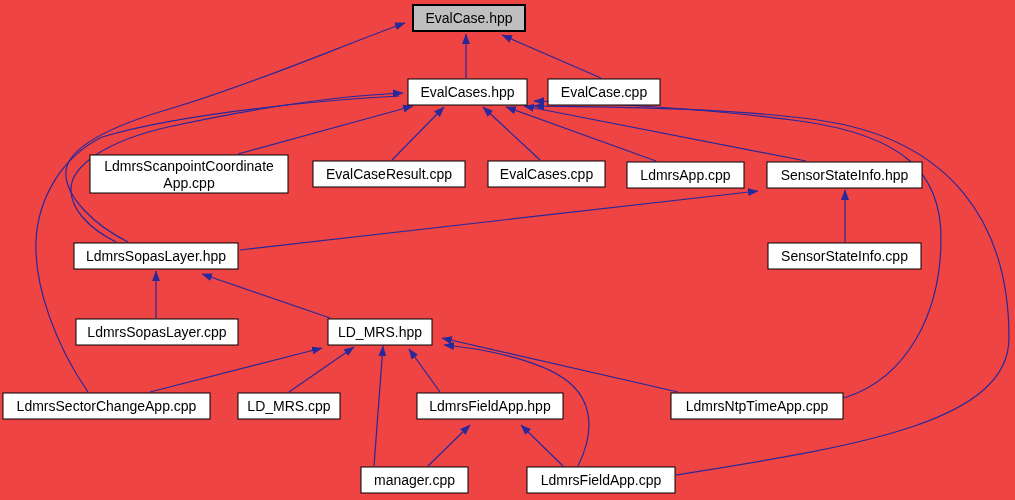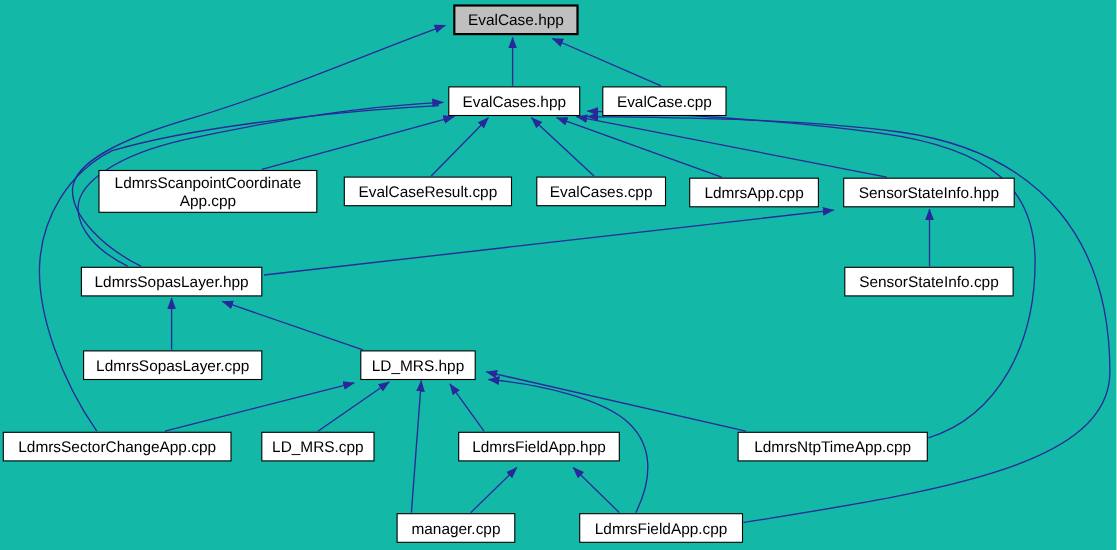--- a/index.html
+++ b/index.html
@@ -1,16 +1,16 @@
 <!DOCTYPE html>
 <html><head>
 <meta charset="utf-8">
 <style>
   html,body { margin:0; padding:0; background:#ffffff; }
-  .stage { position:relative; width:1015px; height:500px; background:#14b8a6; overflow:hidden; }
+  .stage { position:relative; width:1015px; height:500px; background:#ef4444; overflow:hidden; }
   svg { display:block; }
   .node-rect { fill:#ffffff; stroke:#000000; stroke-width:1; }
   .node-rect.hl { fill:#bfbfbf; stroke:#000000; stroke-width:2; }
   .node-label { font-family:"Liberation Sans","DejaVu Sans",sans-serif; font-size:14px; fill:#000000; text-anchor:middle; }
   .edge { fill:none; stroke-width:1.2; }
 </style>
 </head>
 <body>
 
 <div class="stage">

